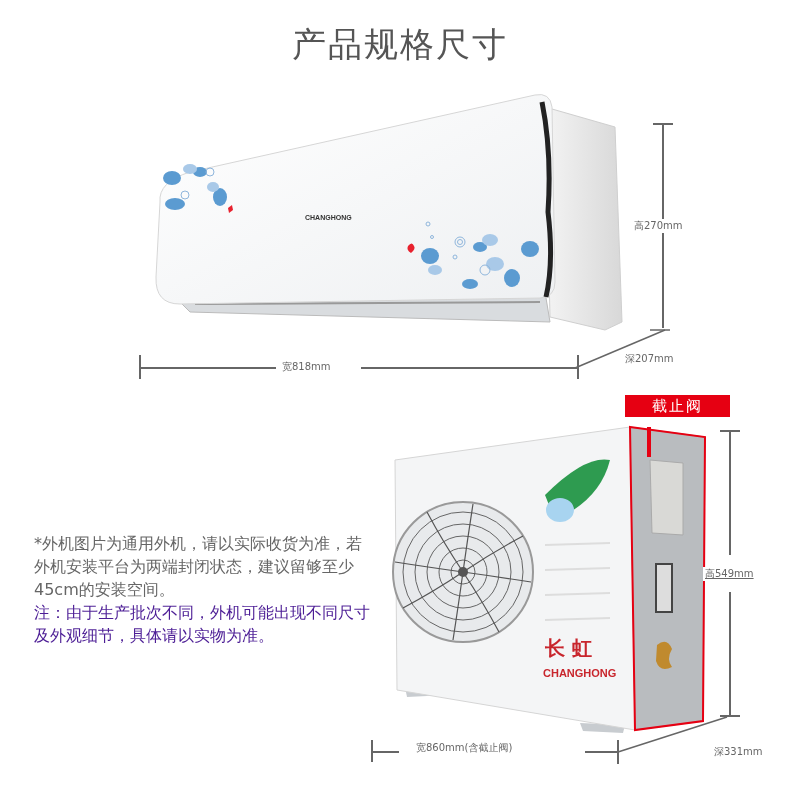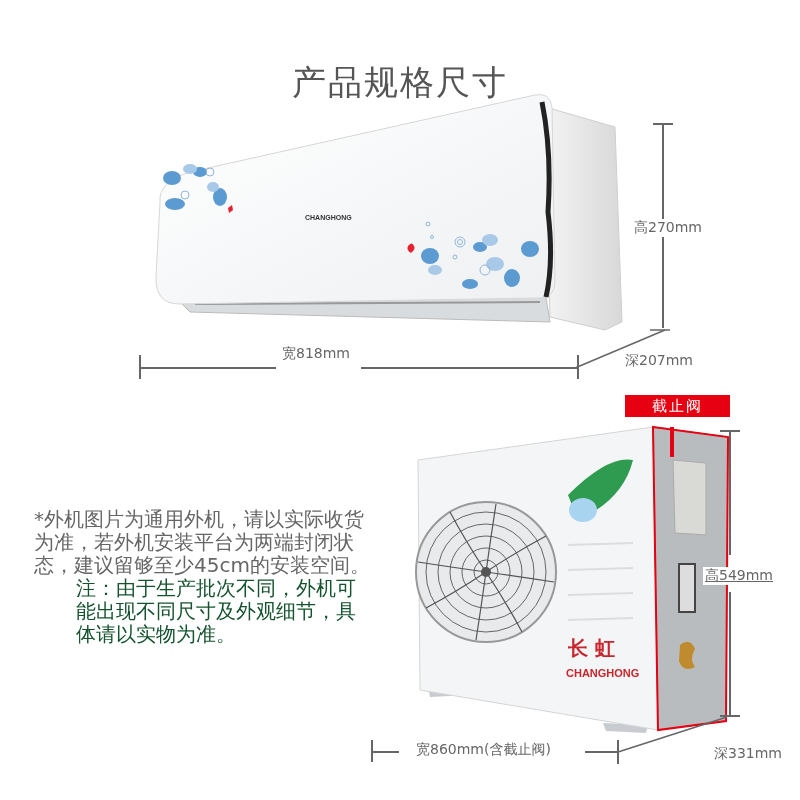--- a/index.html
+++ b/index.html
@@ -1,38 +1,38 @@
 <!DOCTYPE html>
 <html><head>
 <meta charset="utf-8">
 <style>
   * { box-sizing: border-box; margin: 0; padding: 0; }
   html, body { width: 800px; height: 800px; background: #ffffff; overflow: hidden; }
   body { position: relative; font-family: "DejaVu Sans", "Liberation Sans", sans-serif; color: #555; }
 
   .title { position: absolute; left: 0; top: 22px; width: 800px; text-align: center;
-    font-size: 34px; color: #555; letter-spacing: 2px; font-weight: normal; margin-top: 38px; }
+    font-size: 34px; color: #555; letter-spacing: 2px; font-weight: normal; }
 
   .dim-line { position: absolute; background: #666; }
-  .dim-label { position: absolute; font-size: 14px; color: #666; white-space: nowrap; background: #fff; padding: 0 2px; }
+  .dim-label { position: absolute; font-size: 10px; color: #666; white-space: nowrap; background: #fff; padding: 0 2px; }
 
   
   .indoor { position: absolute; left: 150px; top: 92px; width: 480px; height: 240px; }
   .indoor svg { width: 100%; height: 100%; }
 
   
-  .outdoor { position: absolute; left: 408px; top: 415px; width: 335px; height: 320px; }
+  .outdoor { position: absolute; left: 385px; top: 415px; width: 335px; height: 320px; }
   .outdoor svg { width: 100%; height: 100%; }
 
   .valve-badge { position: absolute; left: 625px; top: 395px; width: 105px; height: 22px;
     background: #e60012; color: #fff; font-size: 15px; text-align: center; line-height: 22px; letter-spacing: 2px; }
 
-  .notes { position: absolute; left: 34px; top: 508px; width: 340px; font-size: 20px; line-height: 23px; }
+  .notes { position: absolute; left: 34px; top: 532px; width: 340px; font-size: 16px; line-height: 23px; }
   .notes .gray { color: #666; }
-  .notes .red { color: #14532d; margin-left: 42px; }
+  .notes .red { color: #4c1d95; }
 </style>
 </head>
 <body>
 
 <h1 class="title">产品规格尺寸</h1>
 
 <div class="indoor">
   <svg viewBox="0 0 480 240" xmlns="http://www.w3.org/2000/svg">
     <defs>
       <linearGradient id="panelG" x1="0" y1="0" x2="1" y2="1">
@@ -98,21 +98,21 @@
 <div class="dim-line" style="left:653px; top:123px; width:20px; height:2px;"></div>
 <div class="dim-label" style="left:632px; top:219px;">高270mm</div>
 <svg style="position:absolute; left:570px; top:322px; width:100px; height:50px;">
   <line x1="5" y1="46" x2="95" y2="8" stroke="#666" stroke-width="1.5"></line>
   <line x1="80" y1="8" x2="100" y2="8" stroke="#666" stroke-width="1.5"></line>
 </svg>
 <div class="dim-line" style="left:140px; top:367px; width:136px; height:1.5px;"></div>
 <div class="dim-line" style="left:139px; top:355px; width:1.5px; height:24px;"></div>
 <div class="dim-line" style="left:361px; top:367px; width:218px; height:1.5px;"></div>
 <div class="dim-line" style="left:577px; top:355px; width:1.5px; height:24px;"></div>
-<div class="dim-label" style="left:280px; top:345px;">宽818mm</div>
+<div class="dim-label" style="left:280px; top:360px;">宽818mm</div>
 <div class="dim-label" style="left:623px; top:352px;text-align:center;">深207mm</div>
 
 <div class="valve-badge">截止阀</div>
 
 <div class="outdoor">
   <svg viewBox="0 0 335 320" xmlns="http://www.w3.org/2000/svg">
 
     <path d="M20 272 L60 270 L62 280 L22 282 Z" fill="#c8ccd0"></path>
     <path d="M195 308 L240 310 L238 318 L198 316 Z" fill="#c8ccd0"></path>
 

